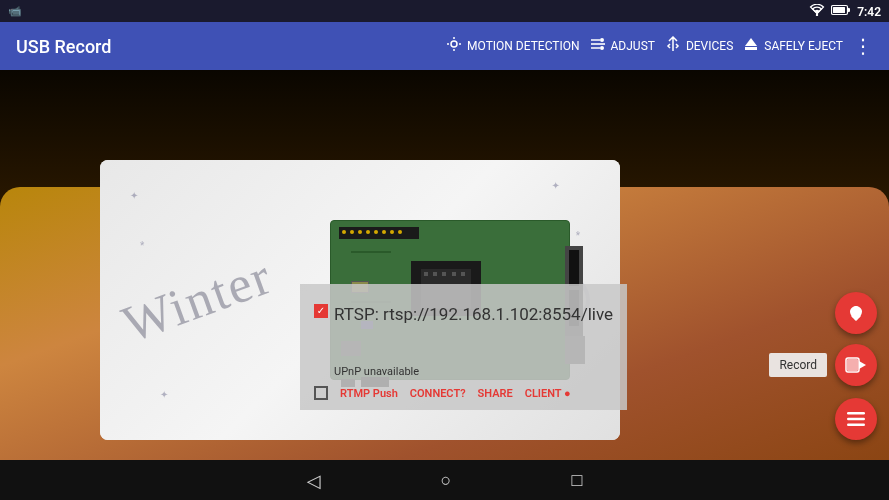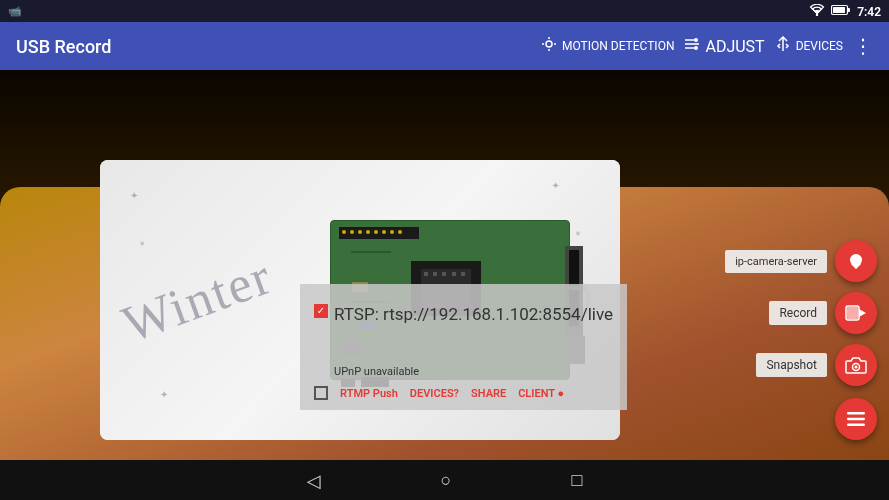--- a/index.html
+++ b/index.html
@@ -281,33 +281,42 @@
     <div class="action-btn">
       <span class="action-icon">
         <svg width="16" height="16" viewBox="0 0 16 16" fill="white">
           <rect x="1" y="7" width="14" height="2" fill="white" opacity="0.8"></rect>
           <line x1="1" y1="4" x2="10" y2="4" stroke="white" stroke-width="1.5"></line>
           <line x1="1" y1="12" x2="10" y2="12" stroke="white" stroke-width="1.5"></line>
           <circle cx="12" cy="4" r="2" fill="white"></circle>
           <circle cx="12" cy="12" r="2" fill="white"></circle>
         </svg>
       </span>
-      <span style="color:#fff;font-size:16px;">ADJUST</span>
+      <span style="color:#fff;font-size:12px;">ADJUST</span>
     </div>
     <div class="action-btn">
       <span class="action-icon">
         <svg width="16" height="16" viewBox="0 0 16 16" fill="white">
           <path d="M8 1 L8 15 M4 5 L8 1 L12 5" stroke="white" stroke-width="1.5" fill="none"></path>
           <path d="M5 8 L3 10 L5 12" stroke="white" stroke-width="1.5" fill="none"></path>
           <path d="M11 8 L13 10 L11 12" stroke="white" stroke-width="1.5" fill="none"></path>
         </svg>
       </span>
       <span style="color:#fff;font-size:12px;">DEVICES</span>
     </div>
     <div class="action-btn">
+      <span class="action-icon">
+        <svg width="16" height="16" viewBox="0 0 16 16" fill="white">
+          <polygon points="8,2 14,10 2,10" fill="white"></polygon>
+          <rect x="2" y="11" width="12" height="3" fill="white"></rect>
+        </svg>
+      </span>
+      <span style="color:#fff;font-size:12px;">SAFELY EJECT</span>
+    </div>
+    <div class="action-btn">
       <span style="color:#fff;font-size:20px;line-height:1;">⋮</span>
     </div>
   </div>
 </div>
 
 <div id="main-content">
 
   <div style="width:100%;height:100%;position:relative;">
 
     <div class="dark-bg"></div>
@@ -376,60 +385,49 @@
       <div class="info-row">
         <div class="info-checkbox">✓</div>
         <span class="info-text" style="font-size:17px;color:#333;margin-top:8px;">RTSP: rtsp://192.168.1.102:8554/live</span>
       </div>
       <div class="info-row" style="margin-left:20px;margin-top:36px;">
         <span class="info-text">UPnP unavailable</span>
       </div>
       <div class="info-actions">
         <div class="info-checkbox-empty"></div>
         <span class="info-action-link">RTMP Push</span>
-        <span class="info-action-link">DEVICES?</span>
+        <span class="info-action-link">CONNECT?</span>
         <span class="info-action-link">SHARE</span>
         <span class="info-action-link">CLIENT ●</span>
       </div>
     </div>
 
     <div id="side-actions">
 
       <div class="fab-row">
-        <div class="fab-label" style="font-size:11px;">ip-camera-server</div>
         <div class="fab" style="background:#e53935;">
           <svg width="20" height="20" viewBox="0 0 20 20" fill="white">
             <path d="M10 3 C7 3 4 5.5 4 8.5 C4 13 10 18 10 18 C10 18 16 13 16 8.5 C16 5.5 13 3 10 3Z"></path>
             <line x1="6" y1="6" x2="14" y2="14" stroke="white" stroke-width="2"></line>
             <line x1="14" y1="6" x2="6" y2="14" stroke="white" stroke-width="2"></line>
           </svg>
         </div>
       </div>
 
       <div class="fab-row">
         <div class="fab-label">Record</div>
         <div class="fab" style="background:#e53935;">
           <svg width="22" height="16" viewBox="0 0 22 16" fill="white">
             <rect x="1" y="1" width="13" height="14" rx="2" fill="none" stroke="white" stroke-width="1.5"></rect>
             <polygon points="14,4 21,8 14,12" fill="white"></polygon>
             <rect x="2" y="2" width="11" height="12" rx="1" fill="white" opacity="0.6"></rect>
           </svg>
         </div>
       </div>
 
-      <div class="fab-row">
-        <div class="fab-label">Snapshot</div>
-        <div class="fab" style="background:#e53935;">
-          <svg width="22" height="18" viewBox="0 0 22 18" fill="white">
-            <path d="M8 2 L6 5 L2 5 C1.4 5 1 5.4 1 6 L1 16 C1 16.6 1.4 17 2 17 L20 17 C20.6 17 21 16.6 21 16 L21 6 C21 5.4 20.6 5 20 5 L16 5 L14 2 Z" fill="none" stroke="white" stroke-width="1.5"></path>
-            <circle cx="11" cy="11" r="3.5" fill="none" stroke="white" stroke-width="1.5"></circle>
-            <circle cx="11" cy="11" r="1.5" fill="white"></circle>
-          </svg>
-        </div>
-      </div>
 
       <div class="fab-row" style="justify-content:flex-end;margin-top:2px;">
         <div class="fab" style="background:#e53935;">
           <svg width="20" height="16" viewBox="0 0 20 16" fill="white">
             <rect x="1" y="1" width="18" height="2.5" rx="1.2" fill="white"></rect>
             <rect x="1" y="6.75" width="18" height="2.5" rx="1.2" fill="white"></rect>
             <rect x="1" y="12.5" width="18" height="2.5" rx="1.2" fill="white"></rect>
           </svg>
         </div>
       </div>

